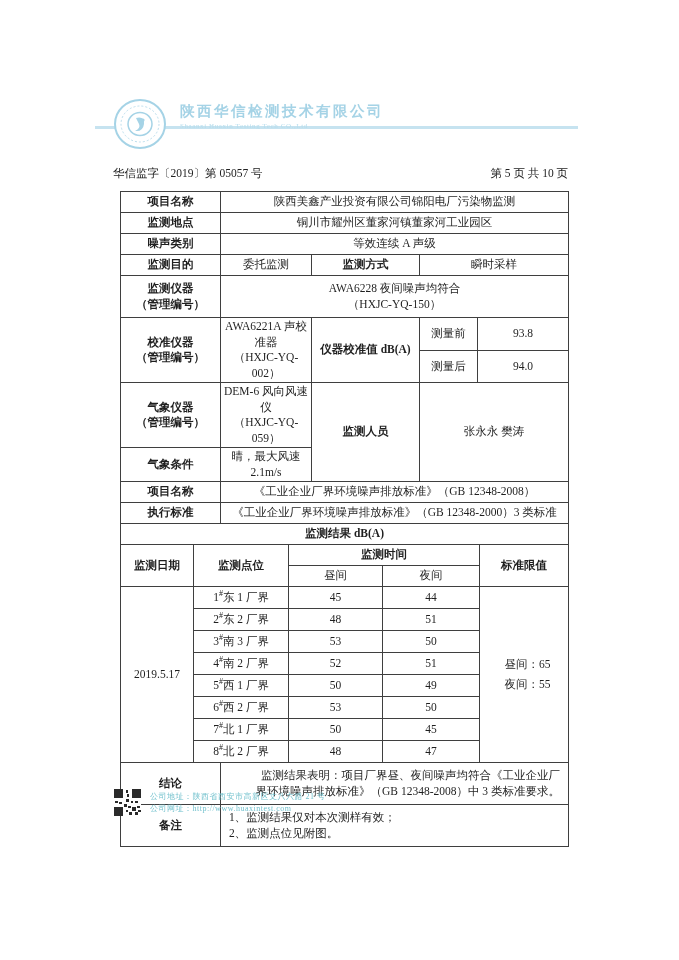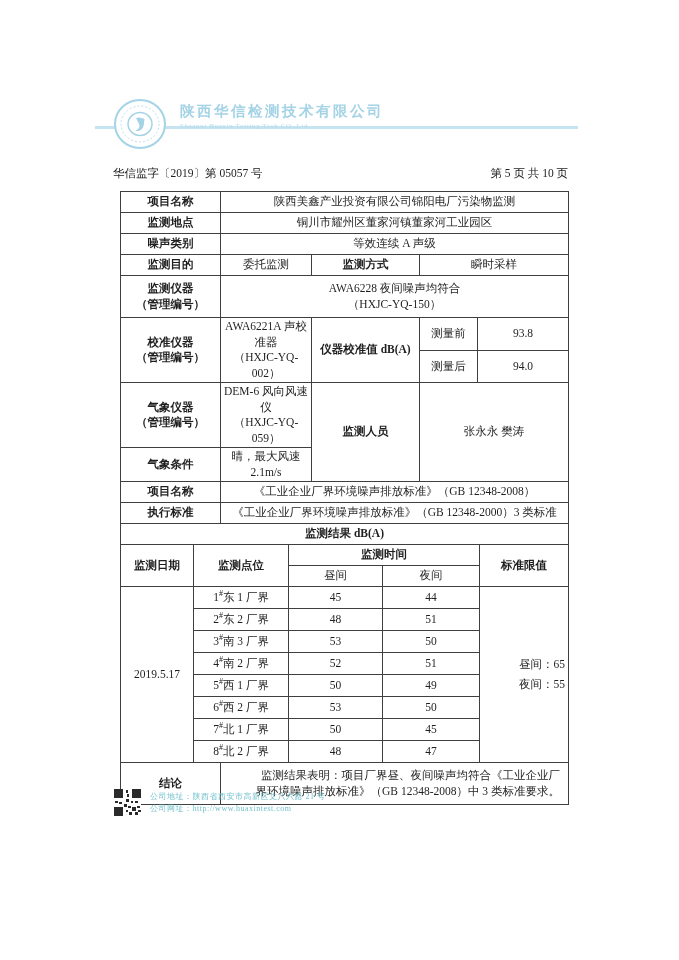--- a/index.html
+++ b/index.html
@@ -32,21 +32,21 @@
        vertical-align:middle; padding:1px 3px; line-height:1.35; color:#1f1f1f; }
   td.lbl { font-weight:bold; }
   td.b { font-weight:bold; }
   .row-s td { height:21px; }
   .row-m td { height:20px; }
   .two-line span { display:block; }
   td.left { text-align:left; padding-left:8px; }
   td.just { text-align:right; padding:3px 8px; }
   td.just .indent { text-indent:2em; display:block; }
   sup { font-size:8px; }
-  .limit-cell { text-align:right; padding-left:10px; line-height:1.7; }
+  .limit-cell { text-align:center; padding-left:10px; line-height:1.7; }
   .limit-cell span { display:block; }
   .remark-cell span { display:block; }
 
   
   .footer { position:absolute; top:789px; left:114px; display:flex; align-items:flex-start; }
   .qr { width:27px; height:27px; margin-right:9px; }
   .footer-lines { padding-top:2px; }
   .footer-line { font-size:8px; color:#74c2ce; letter-spacing:0.5px; line-height:1.5; }
 </style>
 </head>
@@ -233,20 +233,27 @@
     <table>
       <colgroup>
           <col style="width:100px">
           <col style="width:348px">
         </colgroup>
       <tbody>
           <tr>
         <td class="lbl" style="height:42px">结论</td>
         <td class="just">
           <span class="indent">监测结果表明：项目厂界昼、夜间噪声均符合《工业企业厂界环境噪声排放标准》（GB 12348-2008）中 3 类标准要求。</span>
+        </td>
+      </tr>
+      <tr>
+        <td class="lbl" style="height:42px">备注</td>
+        <td class="left remark-cell">
+          <span>1、监测结果仅对本次测样有效；</span>
+          <span>2、监测点位见附图。</span>
         </td>
       </tr>
     </tbody>
       </table>
   </div>
 
   <div class="footer">
     <div class="qr">
       <svg width="27" height="27" viewBox="0 0 21 21" shape-rendering="crispEdges">
         <rect width="21" height="21" fill="#ffffff"></rect>

